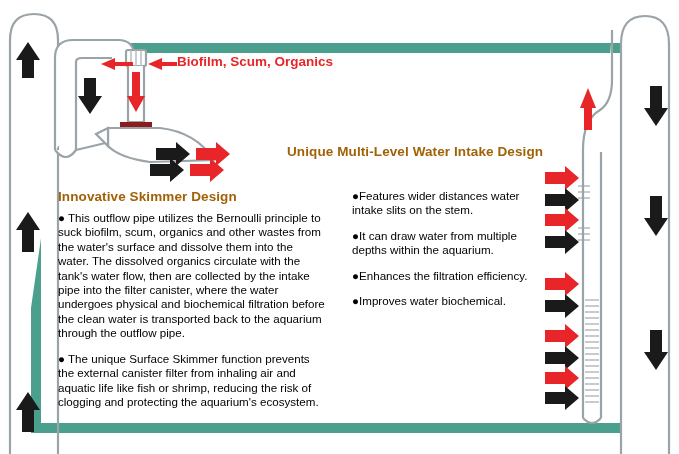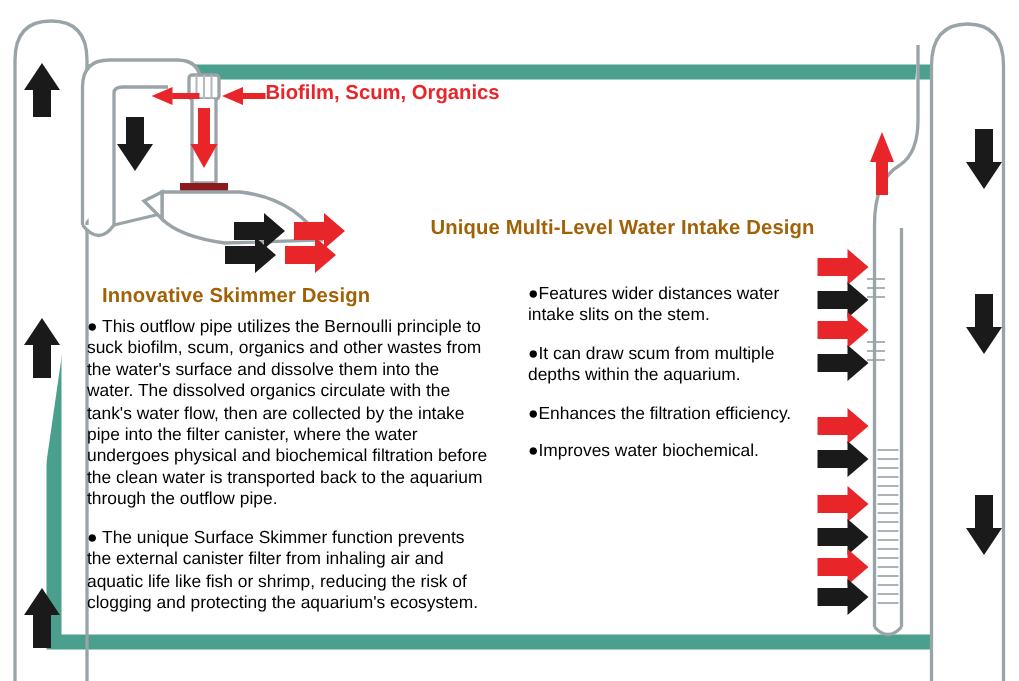--- a/index.html
+++ b/index.html
@@ -182,26 +182,26 @@
       <polygon class="redA" points="196,148 216,148 216,142 230,154 216,166 216,160 196,160"></polygon>
       <polygon class="blkA" points="150,164 170,164 170,158 184,170 170,182 170,176 150,176"></polygon>
       <polygon class="redA" points="190,164 210,164 210,158 224,170 210,182 210,176 190,176"></polygon>
     </g>
   </svg>
 
   <div class="callout-label" style="left:177px;top:54px;">Biofilm, Scum, Organics</div>
 
   <div class="heading" style="left:287px;top:144px;">Unique Multi-Level Water Intake Design</div>
 
-  <div class="heading" style="left:68px;top:189px;">Innovative Skimmer Design</div>
+  <div class="heading" style="left:58px;top:189px;">Innovative Skimmer Design</div>
 
   <div class="para" style="left:58px;top:211px;width:268px;">● This outflow pipe utilizes the Bernoulli principle to suck biofilm, scum, organics and other wastes from the water's surface and dissolve them into the water. The dissolved organics circulate with the tank's water flow, then are collected by the intake pipe into the filter canister, where the water undergoes physical and biochemical filtration before the clean water is transported back to the aquarium through the outflow pipe.</div>
 
   <div class="para" style="left:58px;top:352px;width:268px;">● The unique Surface Skimmer function prevents the external canister filter from inhaling air and aquatic life like fish or shrimp, reducing the risk of clogging and protecting the aquarium's ecosystem.</div>
 
   <div class="bullets" style="left:352px;top:174px;width:188px;margin-top:15px;">
     <div class="bullet-item">●Features wider distances water intake slits on the stem.</div>
-    <div class="bullet-item">●It can draw scum from multiple depths within the aquarium.</div>
+    <div class="bullet-item">●It can draw water from multiple depths within the aquarium.</div>
     <div class="bullet-item">●Enhances the filtration efficiency.</div>
     <div class="bullet-item">●Improves water biochemical.</div>
   </div>
 
 </div>
 
 </body></html>

